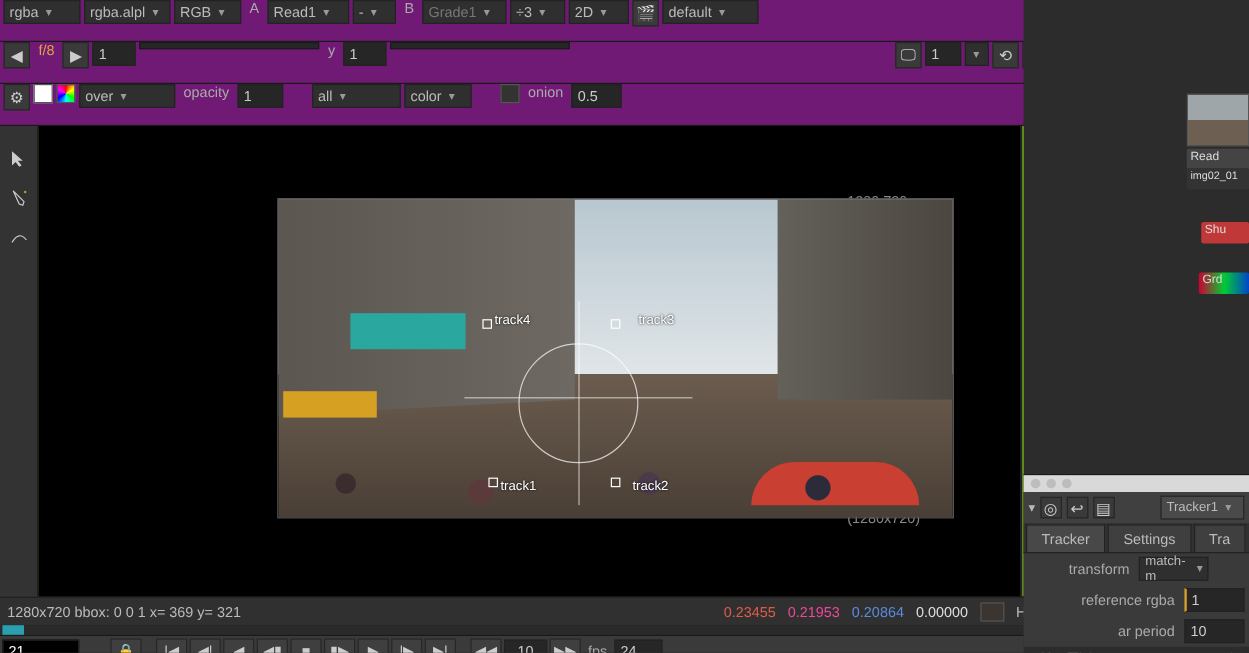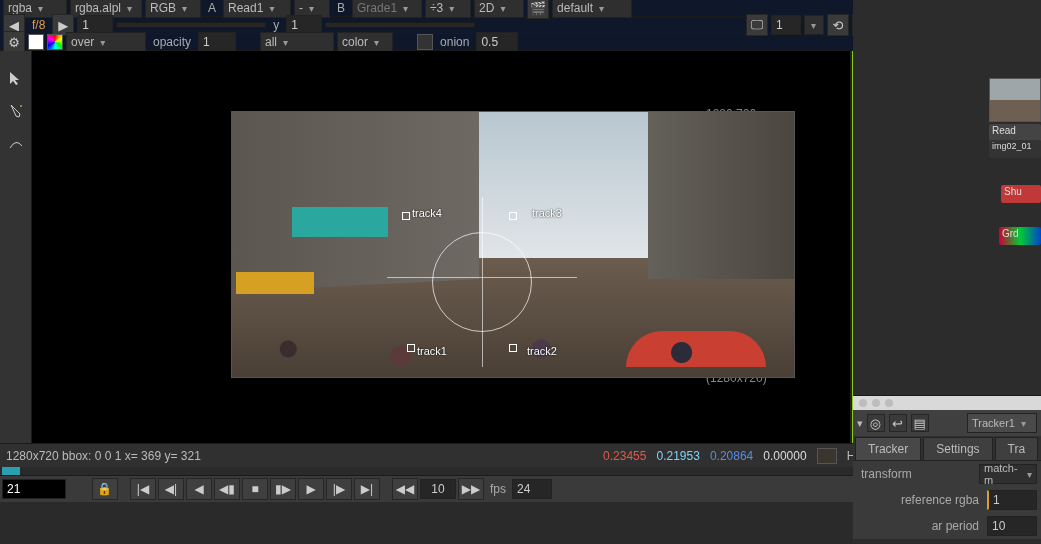--- a/index.html
+++ b/index.html
@@ -1,17 +1,17 @@
 <!DOCTYPE html>
 <html><head>
 <meta charset="utf-8">
 <style>
   html,body{margin:0;padding:0;background:#2a2a2a;color:#bbb;font-family:Arial,Helvetica,sans-serif;font-size:12px;overflow:hidden;width:1041px;height:544px}
   *{box-sizing:border-box}
-  .row{display:flex;align-items:center;height:17px;background:#0f172a;border-bottom:1px solid #1a1a1a}
+  .row{display:flex;height:35px;background:#701a75;border-bottom:1px solid #1a1a1a}
   .row > *{margin-left:3px}
   .dd{background:#2f2f2f;border:1px solid #222;padding:2px 4px;display:inline-flex;align-items:center;height:20px;font-size:12px;gap:4px;cursor:pointer}
   .dd::after{content:"▾";font-size:10px;color:#999;margin-left:2px}
   .field{background:#262626;border:1px solid #222;padding:2px 4px;color:#ccc;height:20px;min-width:30px;font-size:12px}
   .lbl{color:#aaa;padding:0 4px}
   .iconbtn{width:22px;height:22px;background:#3a3a3a;border:1px solid #262626;display:inline-flex;align-items:center;justify-content:center;cursor:pointer;color:#ccc;font-size:13px}
   .spacer{flex:1}
   .sw{width:16px;height:16px;border:1px solid #555}
   .viewer-area{display:flex;height:392px;background:#84cc16}
   .vtoolbar{width:32px;background:#333;border-right:1px solid #1a1a1a;padding-top:10px}
@@ -155,21 +155,21 @@
       </div>
     </div>
   </div>
   <div class="rightgap"></div>
 </div>
 
 <div class="infobar">
   <span>1280x720 bbox: 0 0 1  x= 369 y= 321</span>
   <div class="spacer"></div>
   <span style="color:#e05a4a">0.23455</span>
-  <span style="color:#7dd3fc">0.21953</span>
+  <span style="color:#ec4899">0.21953</span>
   <span style="color:#5a8ae0">0.20864</span>
   <span style="color:#ddd">0.00000</span>
   <div class="sw" style="background:#3a362f;width:20px"></div>
   <span>H: 26 S:0.05 V:0.52  L: 0.22193</span>
   <span style="width:14px;text-align:center">▾</span>
 </div>
 
 <div style="height:8px;background:#2a2a2a;display:flex;padding-left:2px">
     <div style="background:#2a9fb0;width:18px;height:8px"></div>
   </div>
@@ -220,21 +220,21 @@
       <div class="iconbtn" style="width:18px;height:18px">↩</div>
       <div class="iconbtn" style="width:18px;height:18px">▤</div>
       <div class="spacer"></div>
       <div class="dd" style="background:#4a4a4a;width:70px;font-size:11px">Tracker1</div>
     </div>
     <div class="tab-hdr">
       <div class="tab" style="background:#484848">Tracker</div>
       <div class="tab">Settings</div>
       <div class="tab">Tra</div>
     </div>
-    <div class="prow" style="justify-content:space-between">
+    <div class="prow" style="justify-content:center">
       <span class="lbl">transform</span>
       <div class="dd" style="width:58px;font-size:11px">match-m</div>
     </div>
     <div class="prow" style="justify-content:flex-end">
       <span class="lbl">reference rgba</span>
       <div class="field" style="width:50px;border-left:2px solid #d6a030">1</div>
     </div>
     <div class="prow" style="justify-content:flex-end">
       <span class="lbl">ar period</span>
       <div class="field" style="width:50px">10</div>

